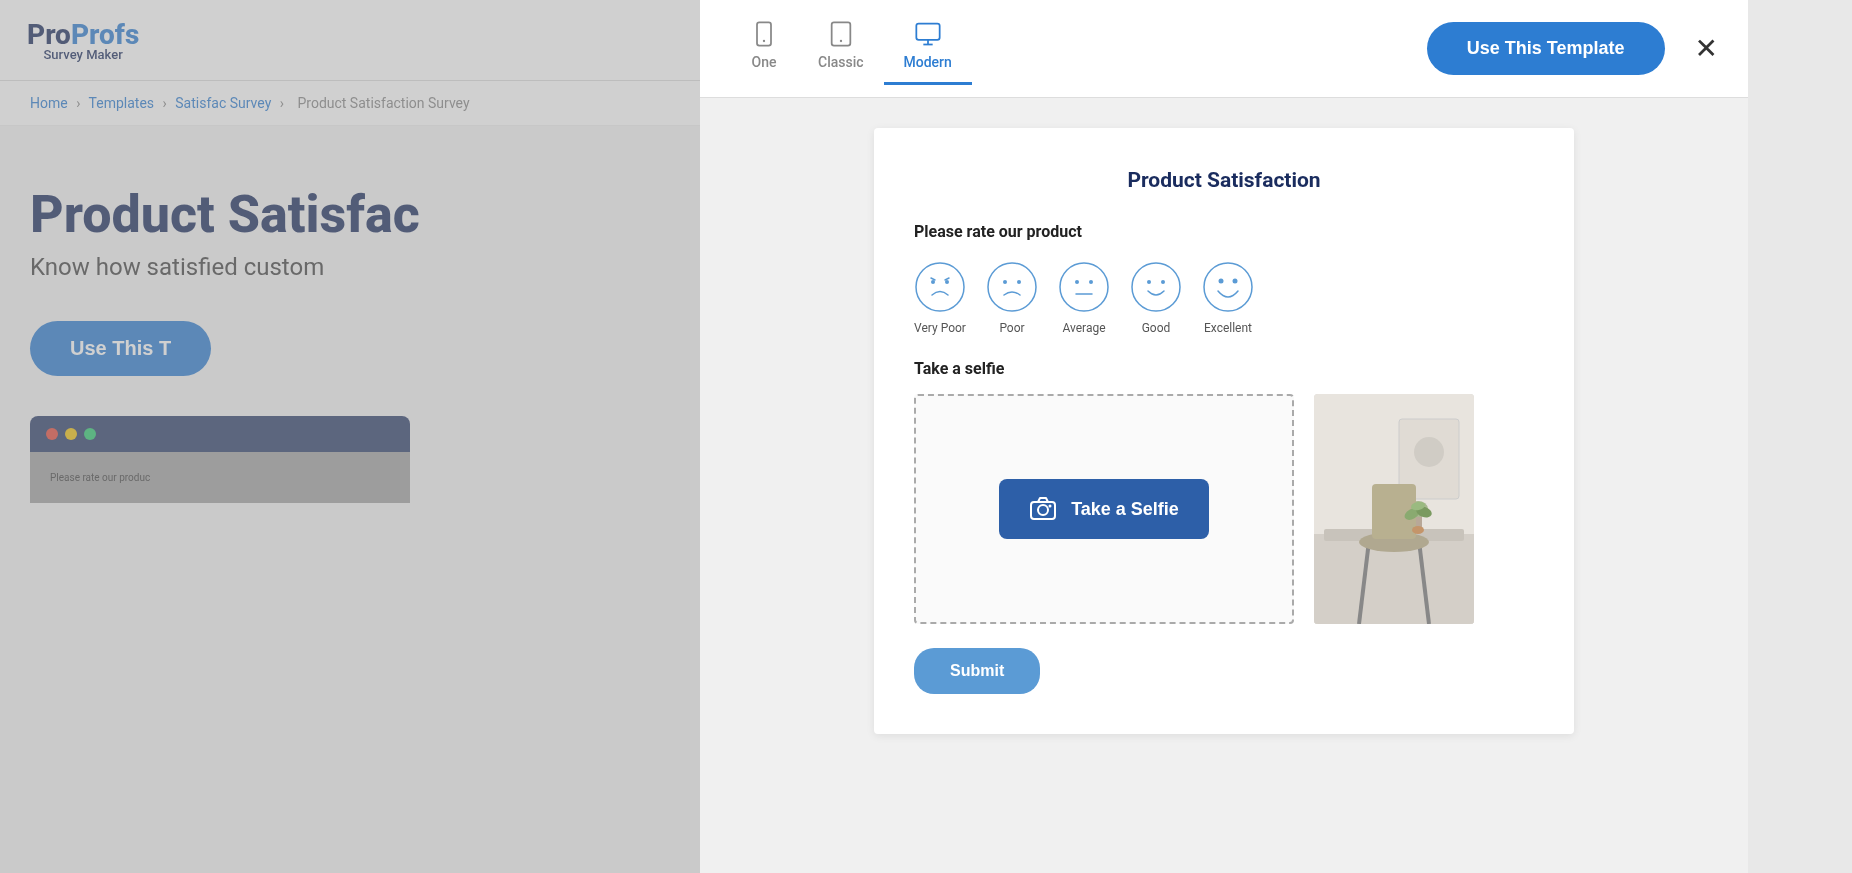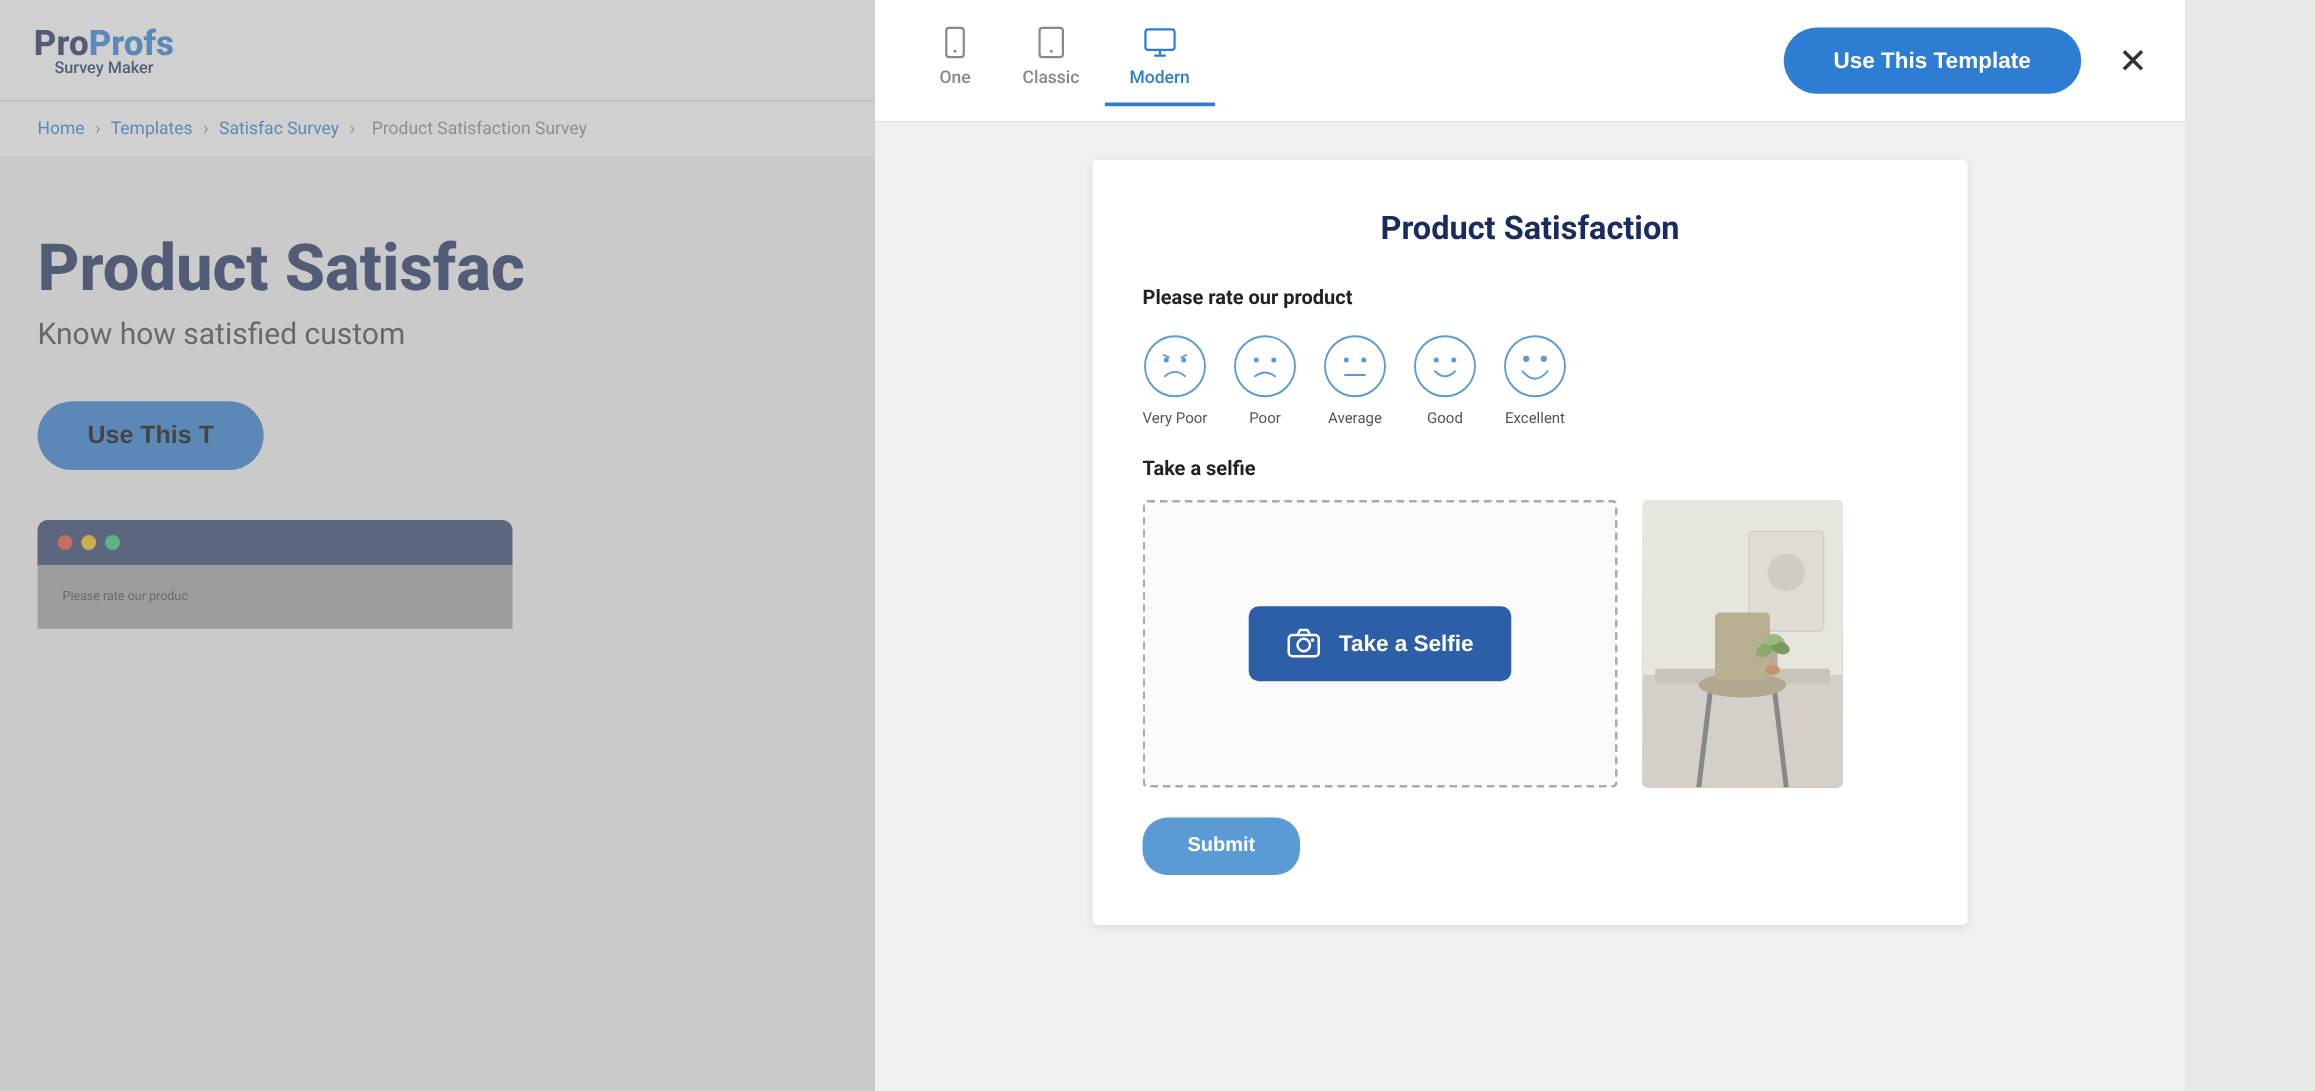--- a/index.html
+++ b/index.html
@@ -69,21 +69,21 @@
 
     .bg-subtitle {
       font-size: 24px;
       color: #444;
       margin-bottom: 40px;
       margin-top: 10px;
     }
 
     .bg-use-btn {
       background: #2d7dd2;
-      color: #000000;
+      color: #ffffff;
       border: none;
       border-radius: 30px;
       padding: 16px 40px;
       font-size: 20px;
       font-weight: 600;
       cursor: pointer;
       display: inline-block;
     }
 
     .bg-browser-mock {
@@ -199,21 +199,21 @@
     .survey-card {
       background: #fff;
       border-radius: 4px;
       padding: 40px;
       max-width: 700px;
       margin: 0 auto;
       box-shadow: 0 2px 8px rgba(0,0,0,0.08);
     }
 
     .survey-title {
-      font-size: 26px;
+      font-size: 21px;
       font-weight: 700;
       color: #1a2c5e;
       text-align: center;
       margin-bottom: 30px;
     }
 
     .question-label {
       font-size: 16px;
       font-weight: 700;
       color: #222;

